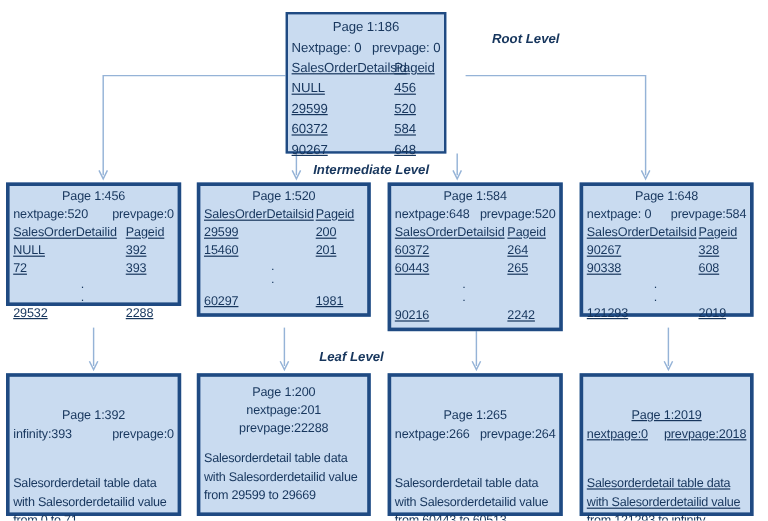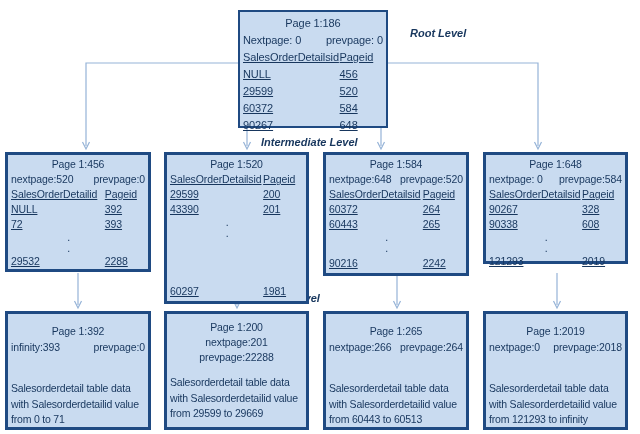--- a/index.html
+++ b/index.html
@@ -16,21 +16,21 @@
   .node.root { border-width:2px; font-size:11px; padding-top:3px; }
   .title { text-align:center; line-height:15px; white-space:nowrap; }
   .root .title { line-height:17px; }
   .nprow { display:flex; justify-content:space-between; line-height:15px; white-space:nowrap; }
   .root .nprow { line-height:17px; }
   .cols { display:grid; grid-template-columns:70% 30%; line-height:15px; white-space:nowrap; }
   .root .cols { grid-template-columns:69% 31%; line-height:17px; }
   .cols span { overflow:visible;text-decoration:underline; }
   .dotrow { line-height:11px; padding-left:42%; }
   .int-last { margin-top:auto; }
-  .leaf { padding-top:9px; }
+  .leaf { padding-top:24px; }
   .leaf .title, .leaf .nprow, .leaf .npline { line-height:16px; }
   .leaf.stacked { padding-top:6px; }
   .leaf.stacked .title, .leaf.stacked .npline { line-height:15px; text-align:center; }
   .leaf-body { margin-top:26px; line-height:15.5px; letter-spacing:-0.2px; }
   .leaf.stacked .leaf-body { margin-top:10px; }
   .lvl-label { position:absolute; font-size:11px; font-weight:bold; font-style:italic; white-space:nowrap; }
 </style>
 </head>
 <body>
 
@@ -57,21 +57,21 @@
     <path d="M397 273 V305"></path>
     <path d="M393.5 301 L397 308 L400.5 301"></path>
     <path d="M557 273 V305"></path>
     <path d="M553.5 301 L557 308 L560.5 301"></path>
   </svg>
 
   <div class="lvl-label" style="left:410px; top:27px;">Root Level</div>
   <div class="lvl-label" style="left:261px; top:136px;">Intermediate Level</div>
   <div class="lvl-label" style="left:266px; top:292px;">Leaf Level</div>
 
-  <div class="node root" style="left:238px; top:10px; width:150px; height:118px;">
+  <div class="node root" style="left:238px; top:10px; width:134px; height:118px;">
     <div class="title">Page 1:186</div>
     <div class="nprow">
       <span>Nextpage: 0</span>
       <span>prevpage: 0</span>
     </div>
     <div class="cols">
       <span>SalesOrderDetailsid</span>
       <span>Pageid</span>
     </div>
     <div class="cols">
@@ -85,21 +85,21 @@
     <div class="cols">
       <span>60372</span>
       <span>584</span>
     </div>
     <div class="cols">
       <span>90267</span>
       <span>648</span>
     </div>
   </div>
 
-  <div class="node" style="left:5px; top:152px; width:146px; height:120px;">
+  <div class="node" style="left:5px; top:152px; width:146px; height:103px;">
     <div class="title">Page 1:456</div>
     <div class="nprow">
       <span>nextpage:520</span>
       <span>prevpage:0</span>
     </div>
     <div class="cols">
       <span>SalesOrderDetailid</span>
       <span>Pageid</span>
     </div>
     <div class="cols">
@@ -111,32 +111,32 @@
       <span>393</span>
     </div>
     <div class="dotrow">.</div>
     <div class="dotrow">.</div>
     <div class="cols int-last">
       <span>29532</span>
       <span>2288</span>
     </div>
   </div>
 
-  <div class="node" style="left:164px; top:152px; width:145px; height:152px;">
+  <div class="node" style="left:164px; top:152px; width:145px; height:112px;">
     <div class="title">Page 1:520</div>
     <div class="cols">
       <span>SalesOrderDetailsid</span>
       <span>Pageid</span>
     </div>
     <div class="cols">
       <span>29599</span>
       <span>200</span>
     </div>
     <div class="cols">
-      <span>43390</span>
+      <span>15460</span>
       <span>201</span>
     </div>
     <div class="dotrow">.</div>
     <div class="dotrow">.</div>
     <div class="cols int-last">
       <span>60297</span>
       <span>1981</span>
     </div>
   </div>
 
@@ -210,21 +210,21 @@
 
   <div class="node leaf" style="left:323px; top:311px; width:146px; height:119px;">
     <div class="title">Page 1:265</div>
     <div class="nprow">
       <span>nextpage:266</span>
       <span>prevpage:264</span>
     </div>
     <div class="leaf-body">Salesorderdetail table data with Salesorderdetailid value from 60443 to 60513</div>
   </div>
 
-  <div class="node leaf" style="left:483px; top:311px; width:145px; height:119px;">
+  <div class="node leaf" style="left:483px; top:311px; width:145px; height:119px;text-decoration:underline;">
     <div class="title">Page 1:2019</div>
     <div class="nprow">
       <span>nextpage:0</span>
       <span>prevpage:2018</span>
     </div>
     <div class="leaf-body">Salesorderdetail table data with Salesorderdetailid value from 121293 to infinity</div>
   </div>
 
 </div>
 

